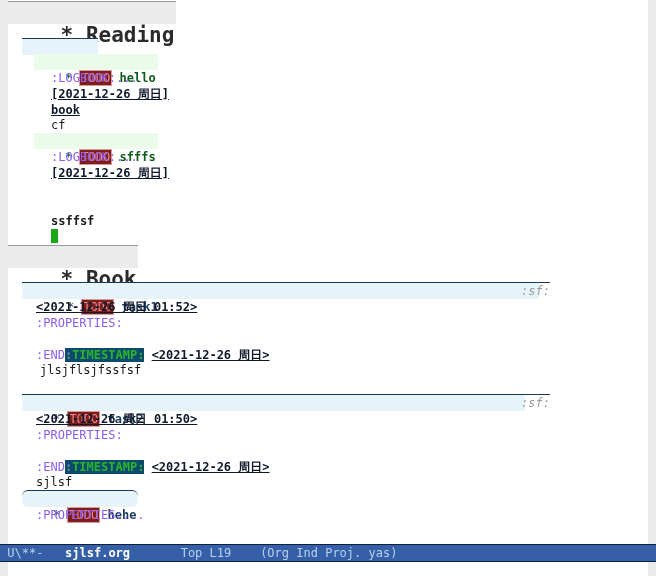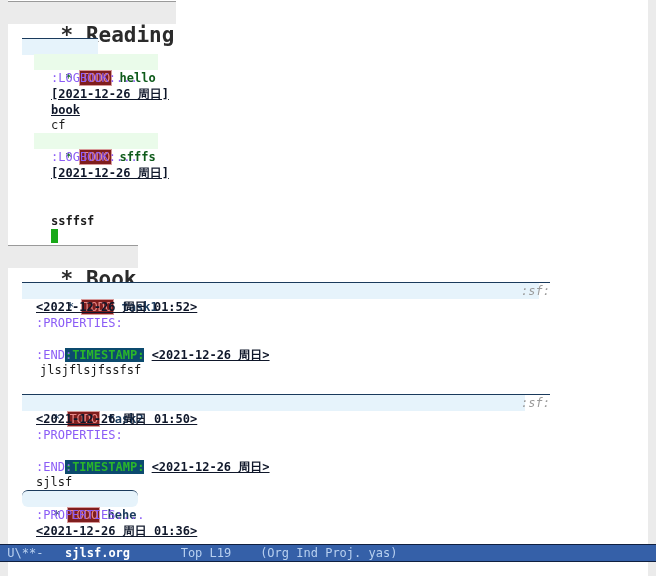--- a/index.html
+++ b/index.html
@@ -83,16 +83,15 @@
   <div class="line" style="top:443px; left:28px;">
     <span class="kw">:TIMESTAMP:</span> <span class="link">&lt;2021-12-26 周日&gt;</span>
   </div>
   <div class="line meta" style="top:459px; left:28px;">:END:</div>
   <div class="line" style="top:474px; left:28px;">sjlsf</div>
 
   <div class="line h2" style="top:490px; left:14px; font-weight:bold;border-radius:6px;">
     <span class="star" style="font-weight:normal;">*</span> <span class="todo">TODO</span> <span>hehe</span>
   </div>
   <div class="line meta" style="top:507px; left:28px;">:PROPERTIES:...</div>
-  <div class="line link" style="top:523px; left:28px;">&lt;2021-12-26 周日 01:36&gt;</div>
 </div>
 
 <div class="modeline"> <span>U\**-</span>   <span class="fname">sjlsf.org</span>       <span>Top L19</span>    <span>(Org Ind Proj. yas)</span></div>
 
 </body></html>

